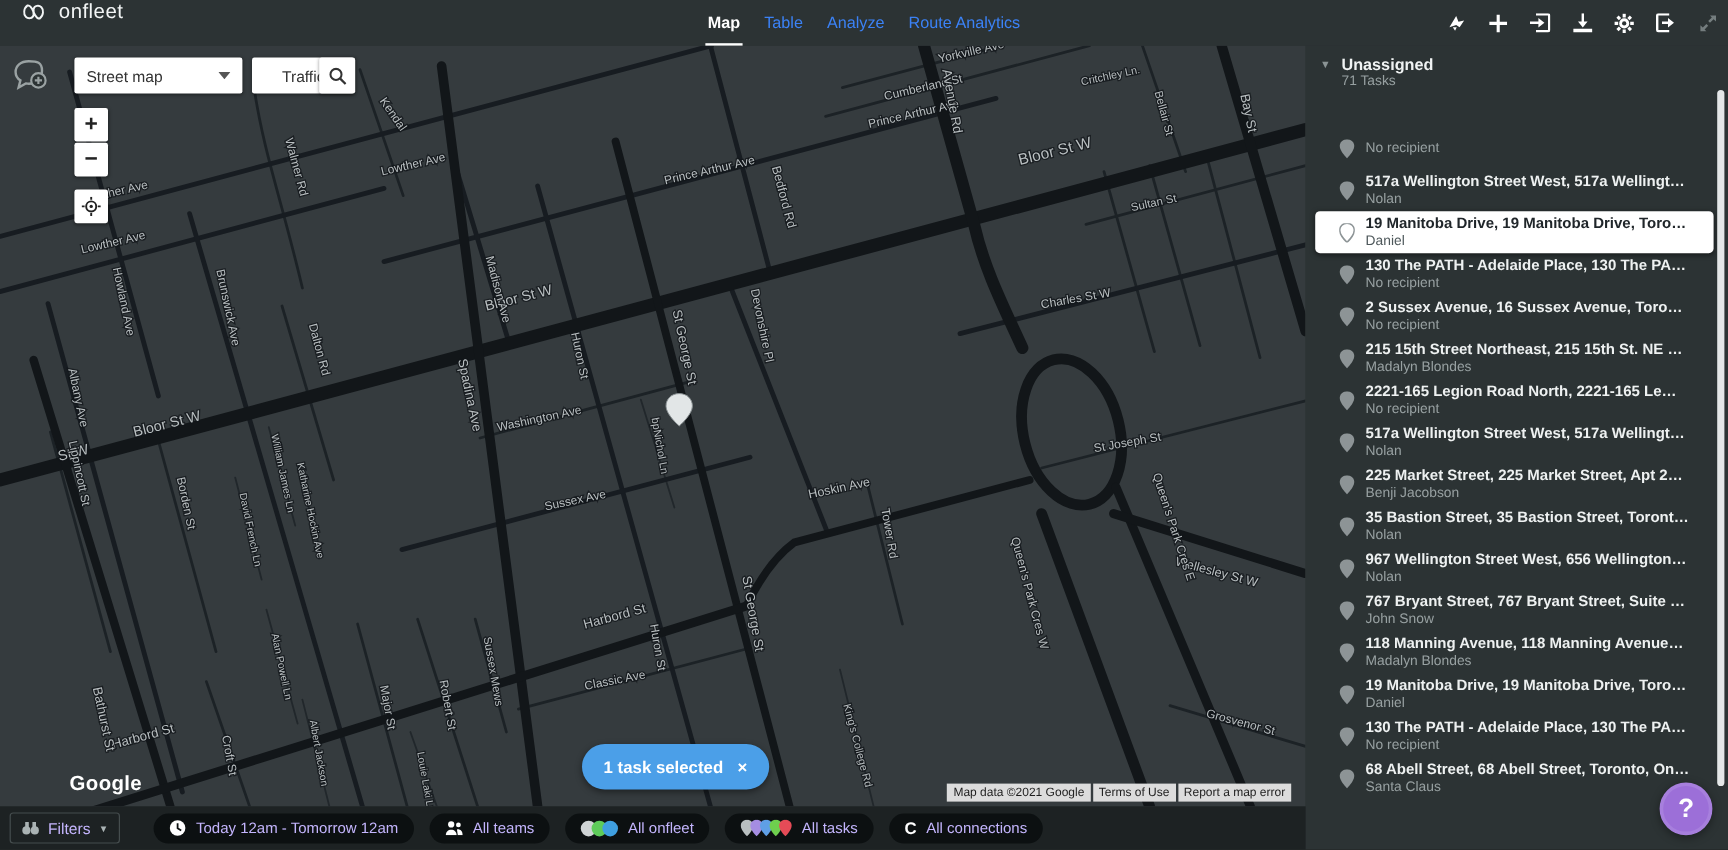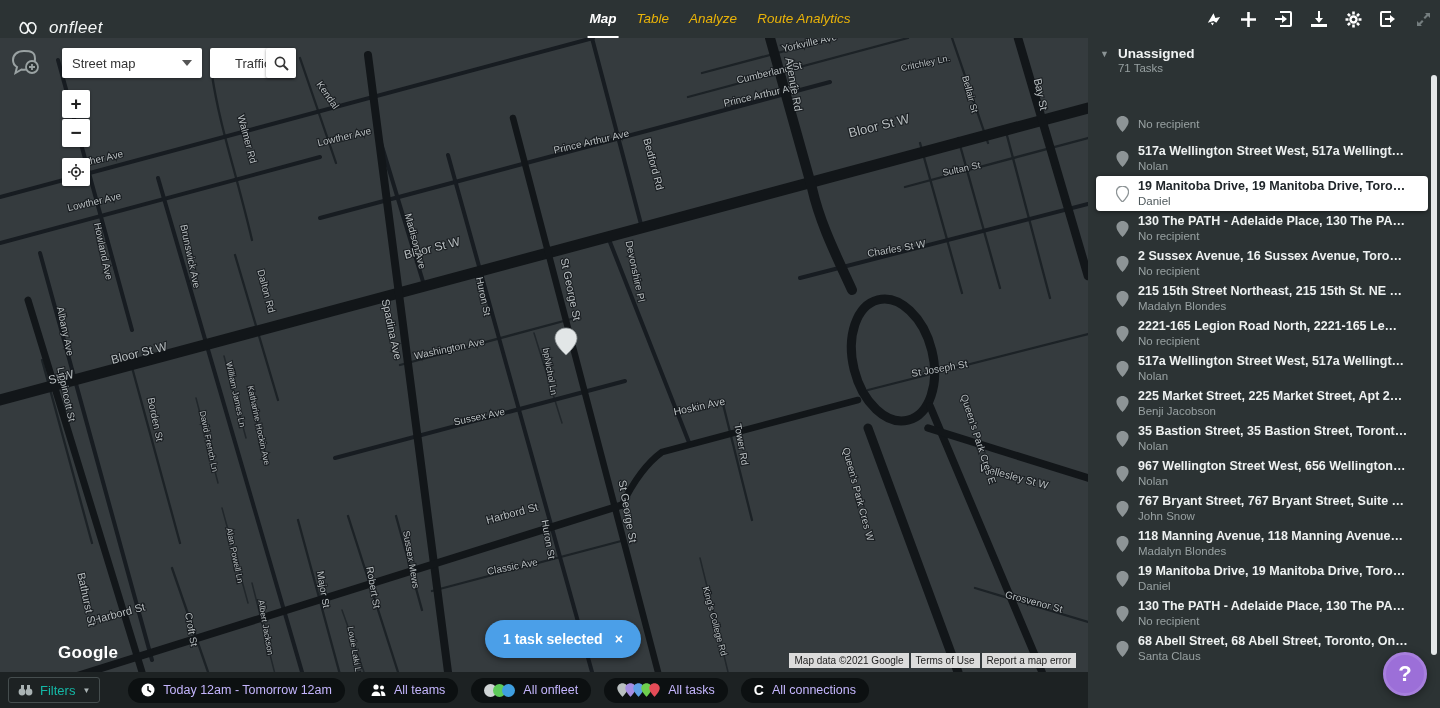--- a/index.html
+++ b/index.html
@@ -2,27 +2,27 @@
 <html><head>
 <meta charset="utf-8">
 <style>
   * { box-sizing: border-box; margin: 0; padding: 0; }
   html,body { width:1440px; height:708px; overflow:hidden; background:#1e2324;
     font-family:"Liberation Sans", sans-serif; }
   .app { position:relative; width:1440px; height:708px; background:#2c3334; }
 
   
   .topbar { position:absolute; left:0; top:0; width:1440px; height:38px;
-    background:#2c3334; display:flex; align-items:flex-end; z-index:30;font-style:italic; }
+    background:#2c3334; display:flex; align-items:flex-start; z-index:30; }
   .brand { display:flex; align-items:center; gap:9px; padding-left:16px; width:220px; }
   .brand svg { display:block; }
   .brand-name { color:#f2f5f5; font-size:17px; font-weight:400; letter-spacing:.4px; }
   .tabs { position:absolute; left:50%; transform:translateX(-50%); top:0; height:38px;
     display:flex; gap:16px; align-items:stretch; }
-  .tab { display:flex; align-items:center; color:#eab308; font-size:13.5px; cursor:pointer;
+  .tab { display:flex; align-items:center; color:#3b82f6; font-size:13.5px; cursor:pointer;
     border-bottom:2px solid transparent; padding:0 2px; }
   .tab.active { color:#ffffff; font-weight:bold; border-bottom-color:#ffffff; }
   .topbar-icons { position:absolute; right:8px; top:0; height:38px; display:flex;
     align-items:center; gap:18px; }
   .tb-icon { width:17px; height:17px; display:flex; align-items:center; justify-content:center; cursor:pointer; }
   .tb-icon svg { display:block; }
 
   
   .map-wrap { position:absolute; left:0; top:38px; width:1088px; height:634px;
     background:#353b3e; overflow:hidden; }
@@ -89,21 +89,21 @@
   .task-row.selected .task-title { color:#20262a; }
   .task-row.selected .task-recipient { color:#4e585b; }
   .sb-scrollbar { position:absolute; right:3px; top:37px; width:6px; height:580px;
     background:#e4e7e8; border-radius:3px; cursor:pointer; }
 
   
   .bottombar { position:absolute; left:0; bottom:0; width:1088px; height:36px; background:#1d2223;
     display:flex; align-items:center; z-index:25; }
   .filters-btn { margin-left:8px; height:26px; border:1px solid #454d4e; border-radius:3px;
     display:flex; align-items:center; gap:7px; padding:0 9px; cursor:pointer; }
-  .filters-label { color:#14b8a6; font-size:13px; }
+  .filters-label { color:#c4b5fd; font-size:13px; }
   .filters-caret { color:#aab3b4; font-size:8px; }
   .bb-pill { height:25px; background:#0c1011; border-radius:13px; display:flex; align-items:center;
     gap:8px; padding:0 13px; cursor:pointer; }
   .bb-pill-label { color:#c4b5fd; font-size:12.5px; white-space:nowrap;text-align:center; }
   .p1 { margin-left:28px; } .p2,.p3,.p4,.p5 { margin-left:13px; }
   .drv-circles, .tsk-pins { display:flex; align-items:center; }
   .drv-circles span { width:13px; height:13px; border-radius:50%; display:block; margin-left:-4px; }
   .drv-circles span:first-child { margin-left:0; }
   .conn-icon { color:#fff; font-size:14px; font-weight:bold; }
 

